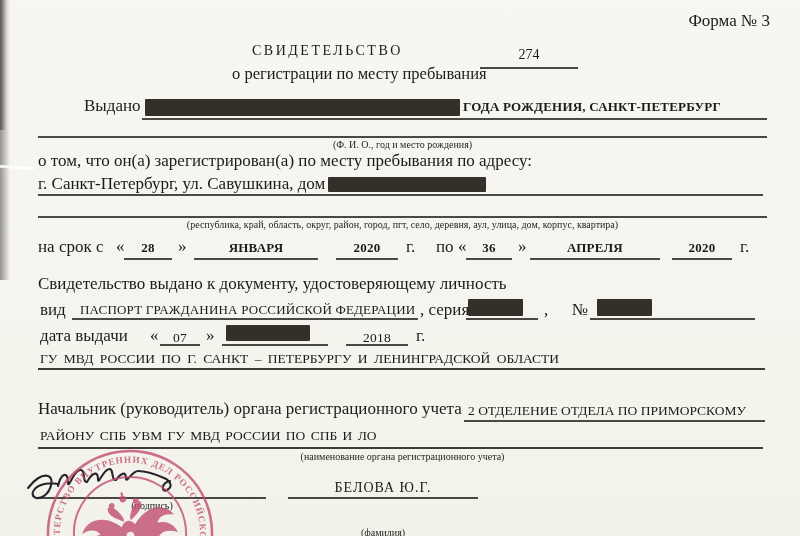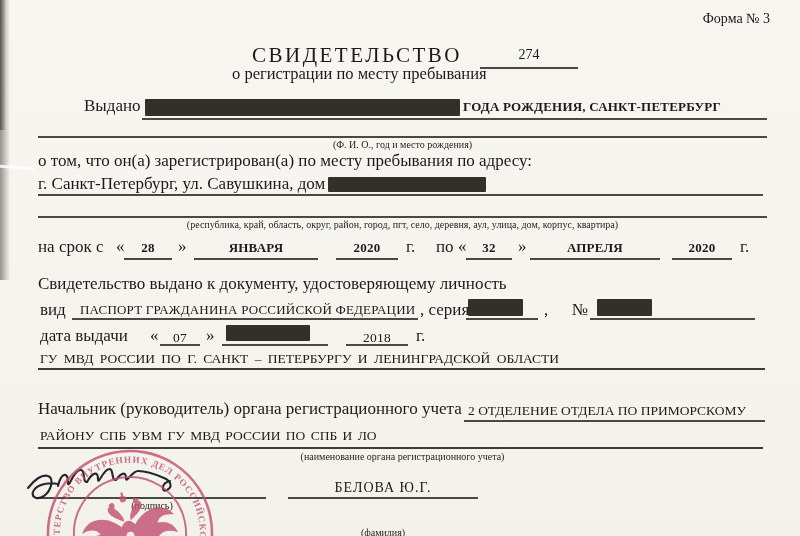--- a/index.html
+++ b/index.html
@@ -24,22 +24,22 @@
 </style>
 </head>
 <body>
 
 <div id="page">
 
   <div class="scan" style="left:0;top:0;width:10px;height:280px;background:linear-gradient(to right,rgba(55,50,44,.5),rgba(55,50,44,0));"></div>
   <div class="scan" style="left:0;top:0;width:6px;height:130px;background:linear-gradient(to right,rgba(40,36,32,.55),rgba(40,36,32,0));"></div>
   <div class="scan" style="left:0;top:166px;width:34px;height:3px;background:rgba(255,255,255,.85);transform:rotate(4deg);"></div>
 
-  <div class="t" style="right:30px;top:11px;font-size:14px;">Форма № 3</div>
-  <div class="t" style="left:252px;top:43px;font-size:21px;letter-spacing:2.5px;text-align:center;">СВИДЕТЕЛЬСТВО</div>
+  <div class="t" style="right:30px;top:11px;font-size:17px;">Форма № 3</div>
+  <div class="t" style="left:252px;top:43px;font-size:14px;letter-spacing:2.5px;text-align:center;">СВИДЕТЕЛЬСТВО</div>
   <div class="t ctr" style="left:480px;top:47px;width:98px;font-size:14px;text-align:center;">274</div>
   <div class="ln" style="left:480px;top:67px;width:98px;"></div>
   <div class="t" style="left:232px;top:65px;font-size:16.5px;">о регистрации по месту пребывания</div>
 
   <div class="t fs17" style="left:84px;top:96px;">Выдано</div>
   <div class="bar" style="left:145px;top:99px;width:315px;height:17px;"></div>
   <div class="t caps b" style="left:463px;top:100px;">ГОДА РОЖДЕНИЯ, САНКТ-ПЕТЕРБУРГ</div>
   <div class="ln" style="left:142px;top:118px;width:625px;"></div>
   <div class="ln" style="left:38px;top:136px;width:729px;"></div>
   <div class="cap" style="left:38px;top:139px;width:729px;">(Ф. И. О., год и место рождения)</div>
@@ -56,21 +56,21 @@
   <div class="t caps b ctr" style="left:124px;top:241px;width:48px;">28</div>
   <div class="ln" style="left:124px;top:258px;width:48px;"></div>
   <div class="t fs17" style="left:178px;top:237px;">»</div>
   <div class="t caps b ctr" style="left:194px;top:241px;width:124px;">ЯНВАРЯ</div>
   <div class="ln" style="left:194px;top:258px;width:124px;"></div>
   <div class="t caps b ctr" style="left:336px;top:241px;width:62px;">2020</div>
   <div class="ln" style="left:336px;top:258px;width:62px;"></div>
   <div class="t fs17" style="left:406px;top:237px;">г.</div>
   <div class="t fs17" style="left:436px;top:237px;">по</div>
   <div class="t fs17" style="left:458px;top:237px;">«</div>
-  <div class="t caps b ctr" style="left:466px;top:241px;width:46px;">32</div>
+  <div class="t caps b ctr" style="left:466px;top:241px;width:46px;">36</div>
   <div class="ln" style="left:466px;top:258px;width:46px;"></div>
   <div class="t fs17" style="left:518px;top:237px;">»</div>
   <div class="t caps b ctr" style="left:530px;top:241px;width:130px;">АПРЕЛЯ</div>
   <div class="ln" style="left:530px;top:258px;width:130px;"></div>
   <div class="t caps b ctr" style="left:672px;top:241px;width:60px;">2020</div>
   <div class="ln" style="left:672px;top:258px;width:60px;"></div>
   <div class="t fs17" style="left:740px;top:237px;">г.</div>
 
   <div class="t fs17" style="left:38px;top:274px;">Свидетельство выдано к документу, удостоверяющему личность</div>
   <div class="t fs17" style="left:40px;top:300px;">вид</div>

